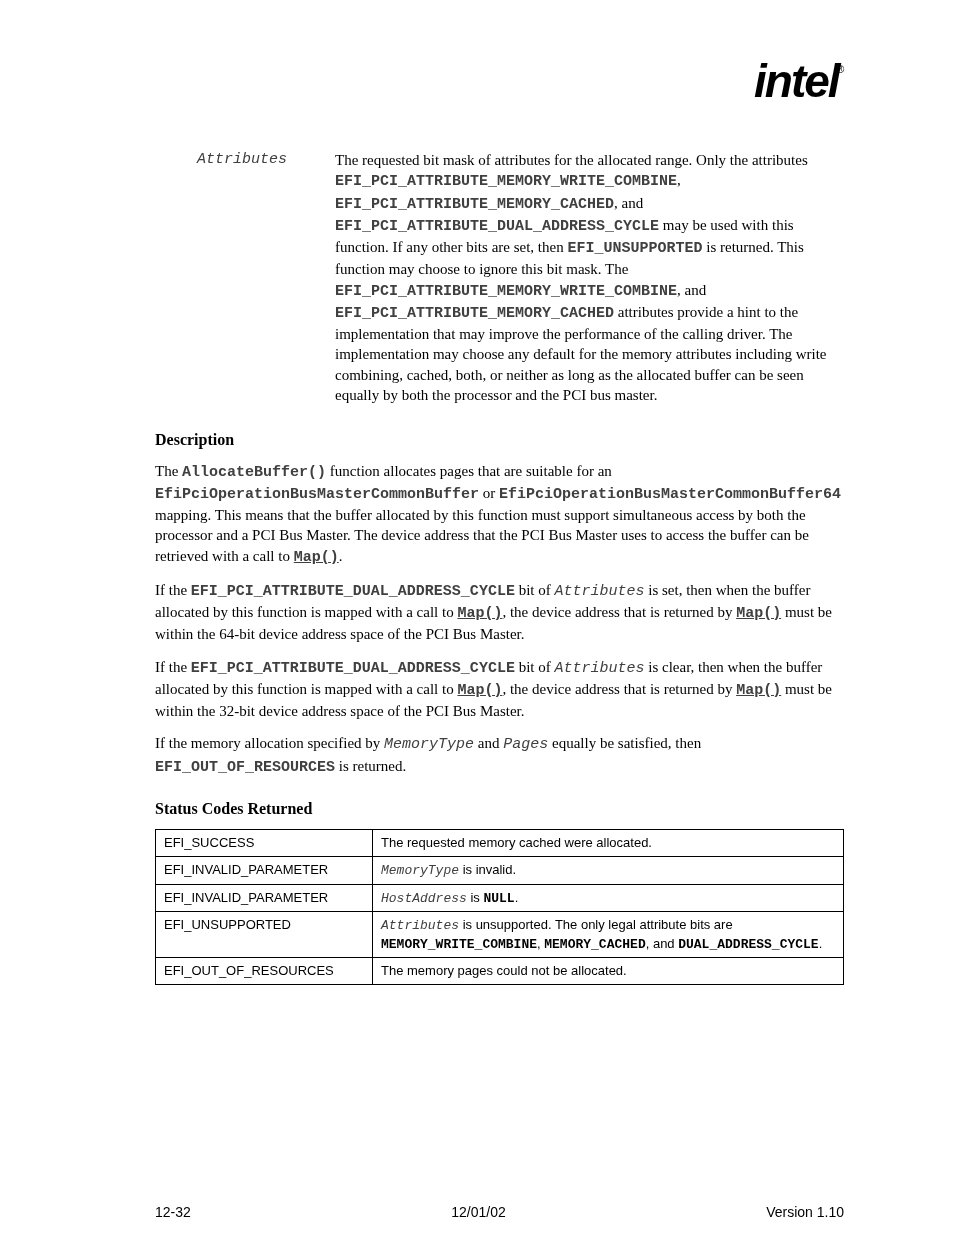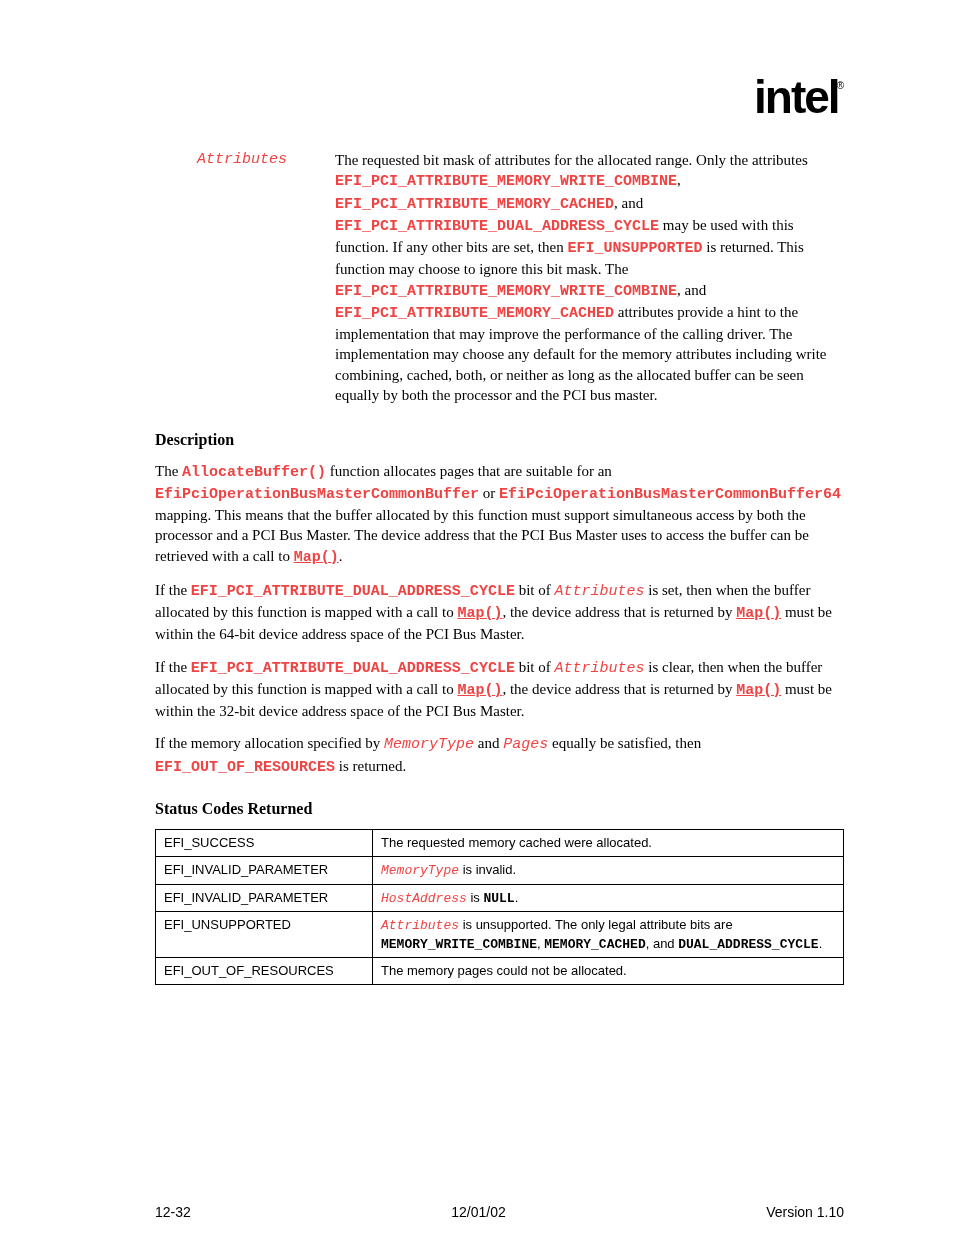--- a/index.html
+++ b/index.html
@@ -14,26 +14,27 @@
     position: relative;
   }
   .page {
     padding: 60px 110px 50px 155px;
     box-sizing: border-box;
     height: 100%;
     position: relative;
   }
   .logo {
     position: absolute;
-    top: 70px;
+    top: 54px;
     right: 110px;
     font-family: Arial, Helvetica, sans-serif;
     font-weight: 700;
     font-size: 46px;
     letter-spacing: -2px;
+    font-style: italic;
   }
   .logo .r {
     font-size: 10px;
     vertical-align: super;
     font-weight: 400;
     position: relative;
     top: -8px;
     left: -2px;
   }
   .content {
@@ -59,21 +60,21 @@
     font-size: 16px;
     font-weight: 700;
     margin: 20px 0 10px 0;
   }
   p.body-text {
     margin: 0 1px 12px 0;
   }
   .mono { font-family: "Courier New", Courier, monospace; }
   .bold { font-weight: 700; }
   .italic { font-style: italic; }
-  .red { color: #ef4444; }
+  .red { color: #404040; }
   .u { text-decoration: underline; }
   table.status {
     width: 100%;
     border-collapse: collapse;
     margin-top: 0;
     font-family: Arial, Helvetica, sans-serif;
     font-size: 13px;
   }
   table.status td {
     border: 1px solid #000;

